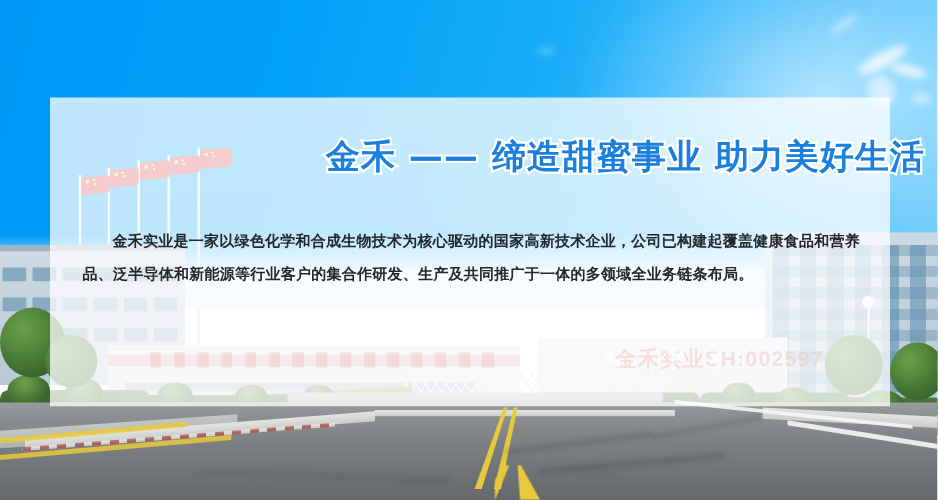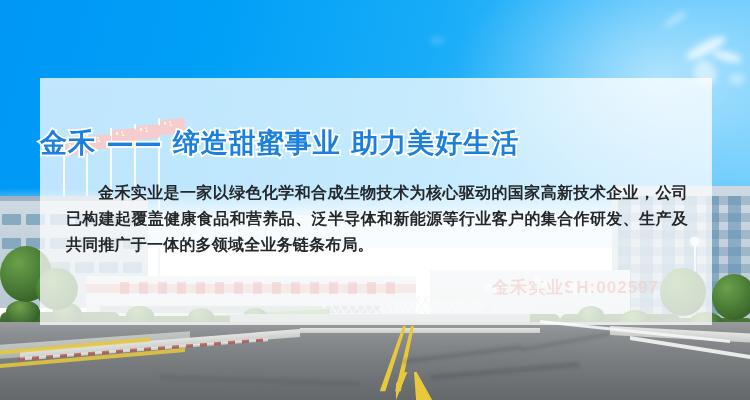--- a/index.html
+++ b/index.html
@@ -145,37 +145,37 @@
   
   .panel-fade{
     position:absolute;inset:0;
     background:linear-gradient(180deg,rgba(255,255,255,.06) 0%,rgba(255,255,255,0) 55%,rgba(255,255,255,.10) 100%);
     pointer-events:none;
   }
 
   
   .headline{
     position:absolute;left:40px;top:78px;width:700px;
-    padding-top:47px;
-    text-align:left;
+    padding-top:29px;
+    text-align:right;
     font-family:"DejaVu Sans","Liberation Sans",sans-serif;
     font-size:27px;
     font-weight:bold;
     letter-spacing:1px;
     color:#1a7fdd;
     -webkit-text-stroke:3.5px #ffffff;
     paint-order:stroke fill;
     white-space:nowrap;
   }
   .headline .hl-inner{display:inline-block;}
 
   .body-copy{
     position:absolute;left:66px;top:180px;width:622px;
     font-family:"DejaVu Sans","Liberation Sans",sans-serif;
-    font-size:16px;
+    font-size:12px;
     line-height:26px;
     color:#24282b;
     font-weight:bold;
     text-align:justify;
     text-align-last:left;
     text-indent:2em;
     letter-spacing:.2px;
   }
 </style>
 </head>

